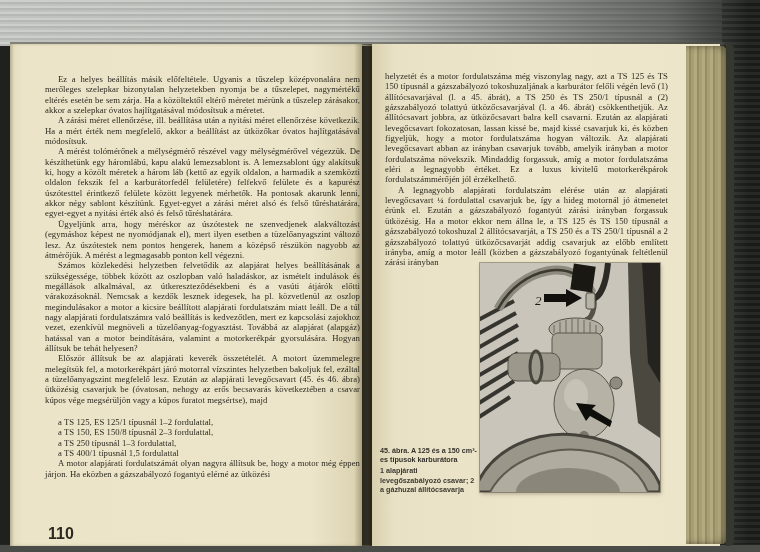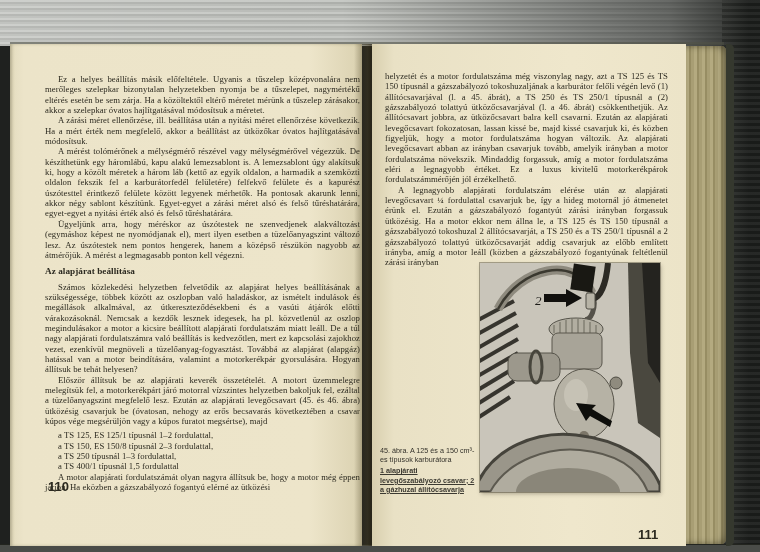--- a/index.html
+++ b/index.html
@@ -22,72 +22,71 @@
   .bg-bottom{position:absolute;left:0;bottom:0;width:760px;height:7px;background:#4a4c48;
     box-shadow:0 -1px 0 #23251f;}
 
   .book{position:absolute;left:10px;top:44px;width:714px;height:502px;}
   .book::before{content:"";position:absolute;left:0;top:-2px;width:100%;height:3px;background:#4c4f42;opacity:.6;}
 
   .page{position:absolute;top:0;height:100%;color:#2c2a20;}
   .page-left{left:0;width:352px;
     background:linear-gradient(90deg,#e4dcbf 0,#ece4c9 14px,#ede5ca 300px,#ddd4b4 344px,#cfc6a4 352px);
     box-shadow:inset 2px 0 3px rgba(90,85,55,.35);}
-  .page-right{left:362px;width:314px;
+  .page-right{left:362px;width:348px;
     background:linear-gradient(90deg,#d8cfae 0,#e9e1c5 22px,#efe7cc 200px,#ece4c8 100%);}
   .gutter{position:absolute;left:344px;top:0;width:30px;height:100%;
     background:linear-gradient(90deg,rgba(60,52,28,0) 0,rgba(70,60,32,.45) 45%,rgba(50,42,20,.55) 55%,rgba(70,60,32,0) 100%);}
 
   
   .fore-edge{position:absolute;left:676px;top:2px;width:42px;height:498px;
     background:repeating-linear-gradient(90deg,#b4aa80 0 3px,#978d63 3px 5px,#a89e74 5px 8px);
     border-radius:0 6px 6px 0/0 14px 14px 0;box-shadow:inset -4px 0 6px rgba(30,28,16,.55);}
   .cover-edge{position:absolute;left:716px;top:0;width:8px;height:502px;background:#35382e;
     border-radius:0 5px 5px 0;}
 
   .text-col{position:absolute;text-align:justify;font-size:8.7px;line-height:10.35px;
     letter-spacing:.05px;}
   .tc-left{left:35px;top:30px;width:315px;}
   .tc-right{left:13px;top:27px;width:283px;}
   .text-col p{margin:0;text-indent:13px;}
   .text-col p.noindent{text-indent:0;}
   .text-col h3{margin:6px 0 5px;font-size:9.2px;font-weight:bold;text-indent:0;}
-  .idle-list{margin:4px 0 0 13px;}
+  .idle-list{margin:12px 0 0 13px;}
   .idle-list span{display:block;}
 
-  .pagenum{position:absolute;top:435px;font-family:"Liberation Sans",sans-serif;
-    font-weight:bold;font-size:13px;color:#2c2a20;}
+  .pagenum{position:absolute;top:481px;font-family:"Liberation Sans",sans-serif;
+    font-weight:bold;font-size:16px;color:#2c2a20;}
   .pn-left{left:38px;}
   .pn-right{left:266px;margin-top:48px;}
 
   .figure-photo{position:absolute;left:108px;top:219px;width:180px;height:229px;
     box-shadow:0 0 0 1px rgba(60,55,40,.4),1px 2px 4px rgba(60,55,40,.35);}
   .figure-caption{position:absolute;left:8px;top:402px;width:97px;
     font-family:"Liberation Sans",sans-serif;font-size:7.2px;line-height:9.2px;color:#33312a;}
-  .figure-caption .cap-title{font-weight:normal;display:block;margin-bottom:2px;}
-  .figure-caption .cap-legend{font-weight:bold;display:block;color:#3c3a32;text-decoration:underline;}
+  .figure-caption .cap-title{font-weight:bold;display:block;margin-bottom:2px;}
+  .figure-caption .cap-legend{font-weight:bold;display:block;color:#3c3a32;}
 </style>
 </head>
 <body>
 
 <div class="screen">
 
   <div class="bg-top"></div>
   <div class="bg-right"></div>
   <div class="bg-bottom"></div>
 
   <div class="book">
 
     <div class="page page-left">
       <div class="text-col tc-left">
         <p>Ez a helyes beállítás másik előfeltétele. Ugyanis a tűszelep középvonalára nem merőleges szelepkar bizonytalan helyzetekben nyomja be a tűszelepet, nagymértékű eltérés esetén be sem zárja. Ha a közöltektől eltérő méretet mérünk a tűszelep zárásakor, akkor a szelepkar óvatos hajlítgatásával módosítsuk a méretet.</p>
         <p>A zárási méret ellenőrzése, ill. beállítása után a nyitási méret ellenőrzése következik. Ha a mért érték nem megfelelő, akkor a beállítást az ütközőkar óvatos hajlítgatásával módosítsuk.</p>
         <p>A mérést tolómérőnek a mélységmérő részével vagy mélységmérővel végezzük. De készíthetünk egy háromlábú, kapu alakú lemezsablont is. A lemezsablont úgy alakítsuk ki, hogy a közölt méretek a három láb (kettő az egyik oldalon, a harmadik a szemközti oldalon fekszik fel a karburátorfedél felületére) felfekvő felülete és a kapurész úszótesttel érintkező felülete között legyenek mérhetők. Ha pontosak akarunk lenni, akkor négy sablont készítünk. Egyet-egyet a zárási méret alsó és felső tűréshatárára, egyet-egyet a nyitási érték alsó és felső tűréshatárára.</p>
         <p>Ügyeljünk arra, hogy méréskor az úszótestek ne szenvedjenek alakváltozást (egymáshoz képest ne nyomódjanak el), mert ilyen esetben a tüzelőanyagszint változó lesz. Az úszótestek nem pontos hengerek, hanem a középső részükön nagyobb az átmérőjük. A mérést a legmagasabb ponton kell végezni.</p>
-        <h3>Az alapjárat beállítása</h3>
         <p>Számos közlekedési helyzetben felvetődik az alapjárat helyes beállításának a szükségessége, többek között az oszlopban való haladáskor, az ismételt indulások és megállások alkalmával, az útkereszteződésekbeni és a vasúti átjárók előtti várakozásoknál. Nemcsak a kezdők lesznek idegesek, ha pl. közvetlenül az oszlop megindulásakor a motor a kicsire beállított alapjárati fordulatszám miatt leáll. De a túl nagy alapjárati fordulatszámra való beállítás is kedvezőtlen, mert ez kapcsolási zajokhoz vezet, ezenkívül megnöveli a tüzelőanyag-fogyasztást. Továbbá az alapjárat (alapgáz) hatással van a motor beindítására, valamint a motorkerékpár gyorsulására. Hogyan állítsuk be tehát helyesen?</p>
         <p>Először állítsuk be az alapjárati keverék összetételét. A motort üzemmelegre melegítsük fel, a motorkerékpárt járó motorral vízszintes helyzetben bakoljuk fel, ezáltal a tüzelőanyagszint megfelelő lesz. Ezután az alapjárati levegőcsavart (45. és 46. ábra) ütközésig csavarjuk be (óvatosan, nehogy az erős becsavarás következtében a csavar kúpos vége megsérüljön vagy a kúpos furatot megsértse), majd</p>
         <div class="idle-list">
           <span>a TS 125, ES 125/1 típusnál 1–2 fordulattal,</span>
           <span>a TS 150, ES 150/8 típusnál 2–3 fordulattal,</span>
           <span>a TS 250 típusnál 1–3 fordulattal,</span>
           <span>a TS 400/1 típusnál 1,5 fordulattal</span>
         </div>
         <p>A motor alapjárati fordulatszámát olyan nagyra állítsuk be, hogy a motor még éppen járjon. Ha eközben a gázszabályozó fogantyú elérné az ütközési</p>
       </div>

